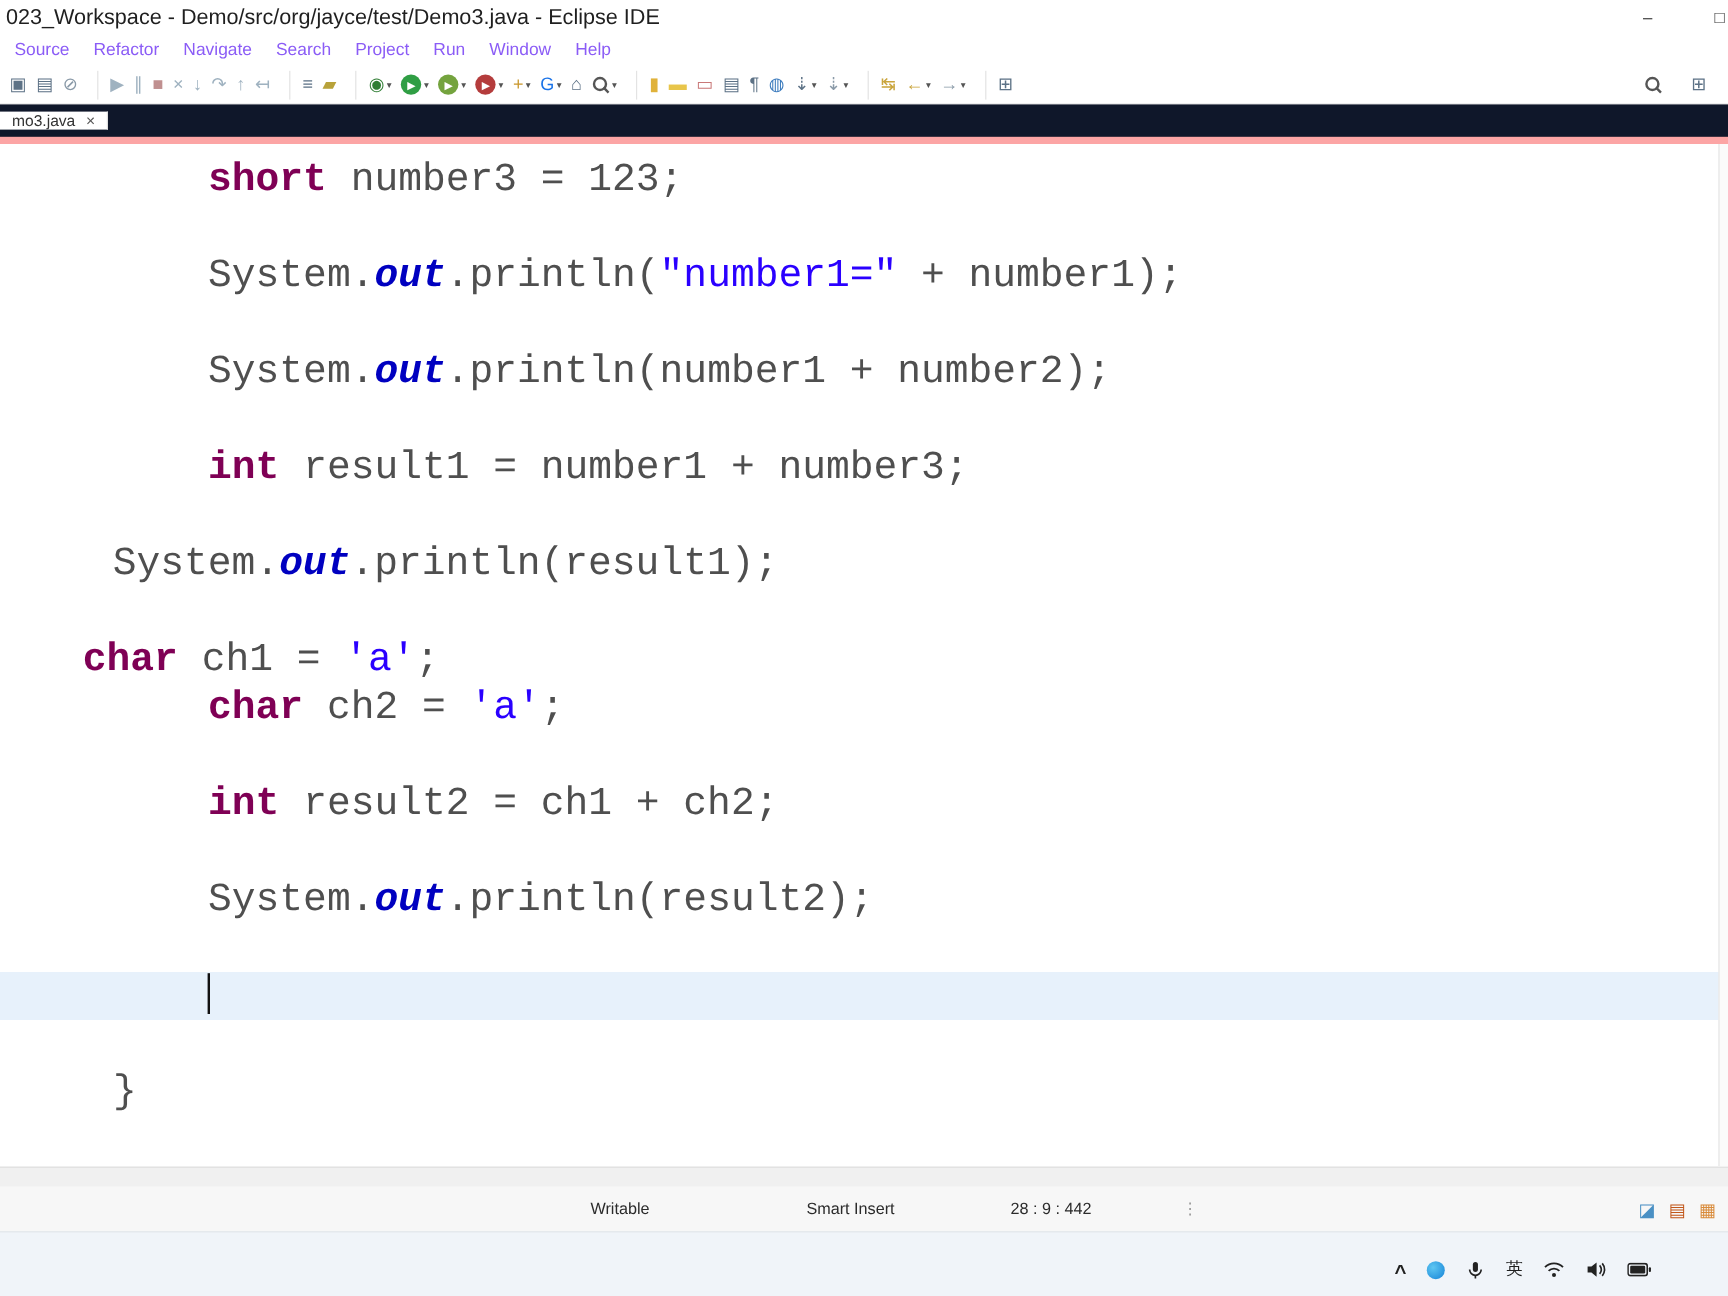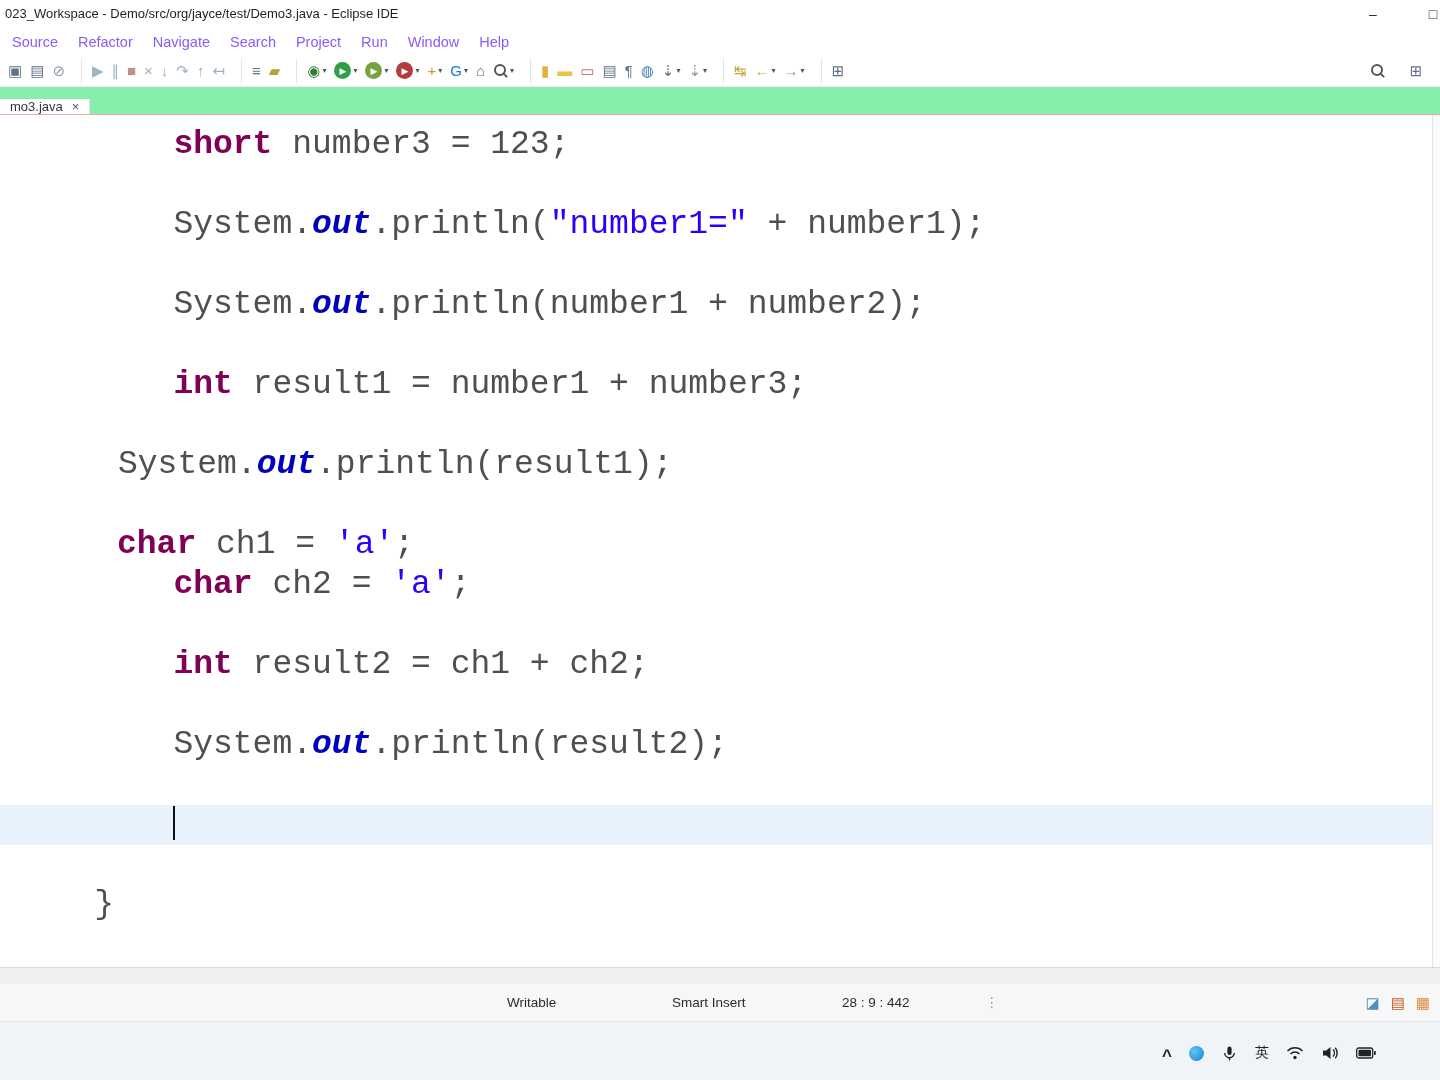--- a/index.html
+++ b/index.html
@@ -1,21 +1,21 @@
 <!DOCTYPE html>
 <html style="--kw: #7f0055; --str: #2a00ff; --fld: #0000c0; --pln: #4f4f4f; --curline: #e7f1fb;"><head>
 <meta charset="utf-8">
 <style>
   html,body{margin:0;padding:0}
   body{width:1440px;height:1080px;overflow:hidden;background:#fff;
        font-family:"Liberation Sans",sans-serif;color:#1a1a1a;position:relative}
 
   
   .titlebar{height:28px;background:#fff;position:relative}
-  .titlebar .title{position:absolute;left:5px;top:0;line-height:28px;font-size:13px;color:#1f1f1f;white-space:nowrap}
+  .titlebar .title{position:absolute;left:5px;top:0;line-height:28px;font-size:18px;color:#1f1f1f;white-space:nowrap}
   .wc{position:absolute;top:0;height:28px;line-height:28px;width:34px;text-align:center;font-size:14px;color:#333}
   .wc.min{right:50px}
   .wc.max{right:-10px}
 
   
   .menubar{height:27px;background:#fff;display:flex;align-items:center;padding-left:2px;font-size:14.5px}
   .menu-item{padding:3px 10px;color:#8b5cf6;white-space:nowrap}
 
   
   .toolbar{height:31px;background:#fff;display:flex;align-items:center;border-bottom:1px solid #ececec;padding-left:4px}
@@ -24,42 +24,42 @@
   .tbtn.sep{margin-left:12px;border-left:1px solid #e3e3e3;padding-left:10px}
   .tbtn .glyph{font-size:15px;line-height:24px}
   .tbtn .roundbg{width:17px;height:17px;border-radius:50%;color:#fff;font-size:9px;display:inline-flex;align-items:center;justify-content:center}
   .tbtn .dd{font-size:8px;color:#555;margin-left:2px}
   .tb-right{margin-left:auto;display:flex;align-items:center;gap:16px;padding-right:14px}
   .mag{position:relative;width:15px;height:15px;display:inline-block}
   .mag::before{content:"";position:absolute;width:8px;height:8px;border:2px solid #555;border-radius:50%;left:1px;top:1px}
   .mag::after{content:"";position:absolute;width:6px;height:2px;background:#555;transform:rotate(45deg);left:9px;top:11px}
 
   
-  .tabbar{height:27px;background:#86efac;border-bottom:1px solid #fca5a5;display:flex;align-items:flex-end}
+  .tabbar{height:27px;background:#0f172a;border-bottom:6px solid #fca5a5;display:flex;align-items:center}
   .tab{display:flex;align-items:center;padding:0 10px;font-size:13px;color:#333;background:#fff;border-right:1px solid #e0e0e0}
   .tabclose{margin-left:9px;color:#555;font-size:13px}
 
   
   #editor{position:relative;height:852px;background:#fff;overflow:hidden;
           font-family:"Liberation Mono","DejaVu Sans Mono",monospace;font-size:33px}
   #code-lines{padding-top:10px}
   .cline{height:40px;line-height:40px;white-space:pre}
   .cline.current{background:var(--curline)}
   .caret{display:inline-block;width:2px;height:34px;background:#111;vertical-align:-7px}
   .tok-keyword{color:var(--kw);font-weight:bold}
   .tok-string{color:var(--str)}
   .tok-field{color:var(--fld);font-weight:bold;font-style:italic}
   .tok-plain{color:var(--pln)}
   .vscroll{position:absolute;top:0;right:0;width:7px;height:100%;background:#fbfbfb;border-left:1px solid #e4e4e4}
 
   
   .hscroll{height:16px;background:#f0f0f0;border-top:1px solid #d9d9d9}
   .statusbar{height:37px;background:#f7f7f7;position:relative;font-size:13.5px;color:#2b2b2b}
   .statusbar .sb{position:absolute;top:0;line-height:37px;white-space:nowrap}
-  .sb.writable{left:507px}
+  .sb.writable{left:492px}
   .sb.insert{left:672px}
   .sb.pos{left:842px}
   .sb.handle{left:985px;color:#9a9a9a;letter-spacing:1px}
   .sb-icons{position:absolute;right:10px;top:0;height:37px;display:flex;align-items:center;gap:11px}
   .sb-icons span{font-size:15px}
 
   
   .taskbar{height:62px;background:#f0f4f9;border-top:1px solid #e1e5ea;display:flex;align-items:center;position:relative;overflow:hidden}
   .tb-search{width:243px;height:40px;background:#fff;border:1px solid #d9dde2;border-radius:21px;margin-left:13px;
              display:flex;align-items:center;padding-left:15px;gap:11px;font-size:15px;color:#1f1f1f;box-sizing:border-box}
@@ -237,23 +237,23 @@
 <div id="editor">
   <div id="code-lines">
       <div class="cline" style="padding-left: 173.4px;"><span class="tok-keyword">short</span><span class="tok-plain"> number3 = 123;</span></div>
       <div class="cline" style="padding-left: 15px;"></div>
       <div class="cline" style="padding-left: 173.4px;"><span class="tok-plain">System.</span><span class="tok-field">out</span><span class="tok-plain">.println(</span><span class="tok-string">"number1="</span><span class="tok-plain"> + number1);</span></div>
       <div class="cline" style="padding-left: 15px;"></div>
       <div class="cline" style="padding-left: 173.4px;"><span class="tok-plain">System.</span><span class="tok-field">out</span><span class="tok-plain">.println(number1 + number2);</span></div>
       <div class="cline" style="padding-left: 15px;"></div>
       <div class="cline" style="padding-left: 173.4px;"><span class="tok-keyword">int</span><span class="tok-plain"> result1 = number1 + number3;</span></div>
       <div class="cline" style="padding-left: 15px;"></div>
-      <div class="cline" style="padding-left: 118px;"><span class="tok-plain">System.</span><span class="tok-field">out</span><span class="tok-plain">.println(result1);</span></div>
-      <div class="cline" style="padding-left: 15px;"></div>
-      <div class="cline" style="padding-left: 117px;"><span class="tok-keyword">char</span><span class="tok-plain"> ch1 = </span><span class="tok-string">'a'</span><span class="tok-plain">;</span></div>
+      <div class="cline" style="padding-left: 94px;"><span class="tok-plain">System.</span><span class="tok-field">out</span><span class="tok-plain">.println(result1);</span></div>
+      <div class="cline" style="padding-left: 15px;"></div>
+      <div class="cline" style="padding-left: 69px;"><span class="tok-keyword">char</span><span class="tok-plain"> ch1 = </span><span class="tok-string">'a'</span><span class="tok-plain">;</span></div>
       <div class="cline" style="padding-left: 173.4px;"><span class="tok-keyword">char</span><span class="tok-plain"> ch2 = </span><span class="tok-string">'a'</span><span class="tok-plain">;</span></div>
       <div class="cline" style="padding-left: 15px;"></div>
       <div class="cline" style="padding-left: 173.4px;"><span class="tok-keyword">int</span><span class="tok-plain"> result2 = ch1 + ch2;</span></div>
       <div class="cline" style="padding-left: 15px;"></div>
       <div class="cline" style="padding-left: 173.4px;"><span class="tok-plain">System.</span><span class="tok-field">out</span><span class="tok-plain">.println(result2);</span></div>
       <div class="cline" style="padding-left: 15px;"></div>
       <div class="cline current" style="padding-left: 173.4px;"><span class="caret"></span></div>
       <div class="cline" style="padding-left: 15px;"></div>
       <div class="cline" style="padding-left: 94.2px;"><span class="tok-plain">}</span></div>
     </div>

